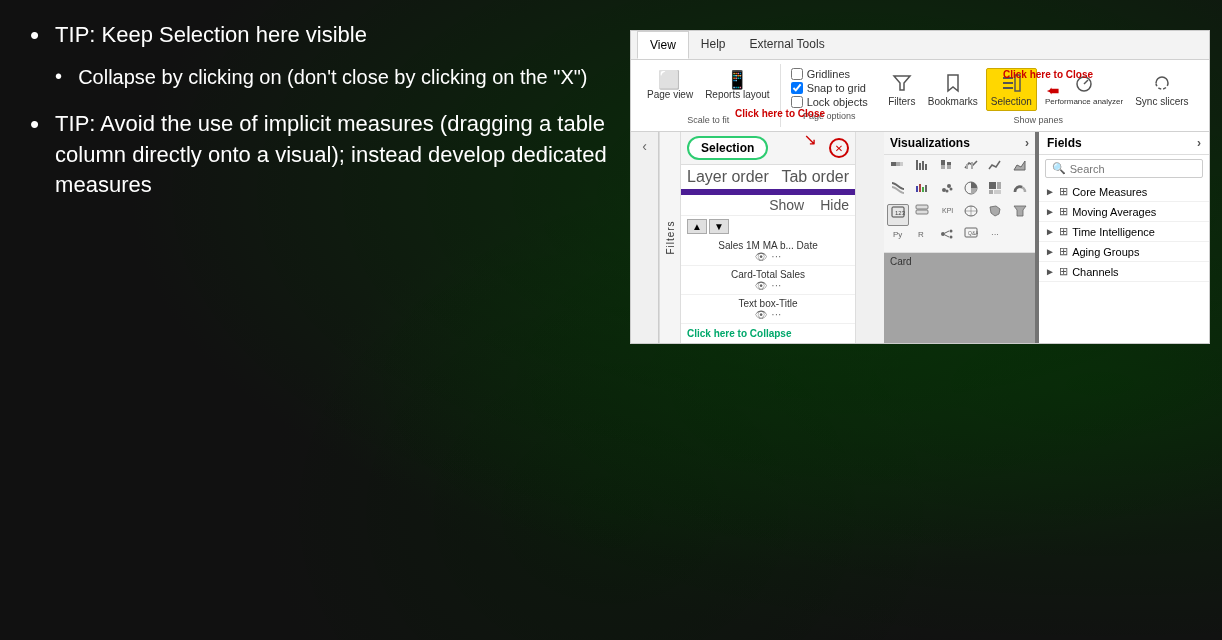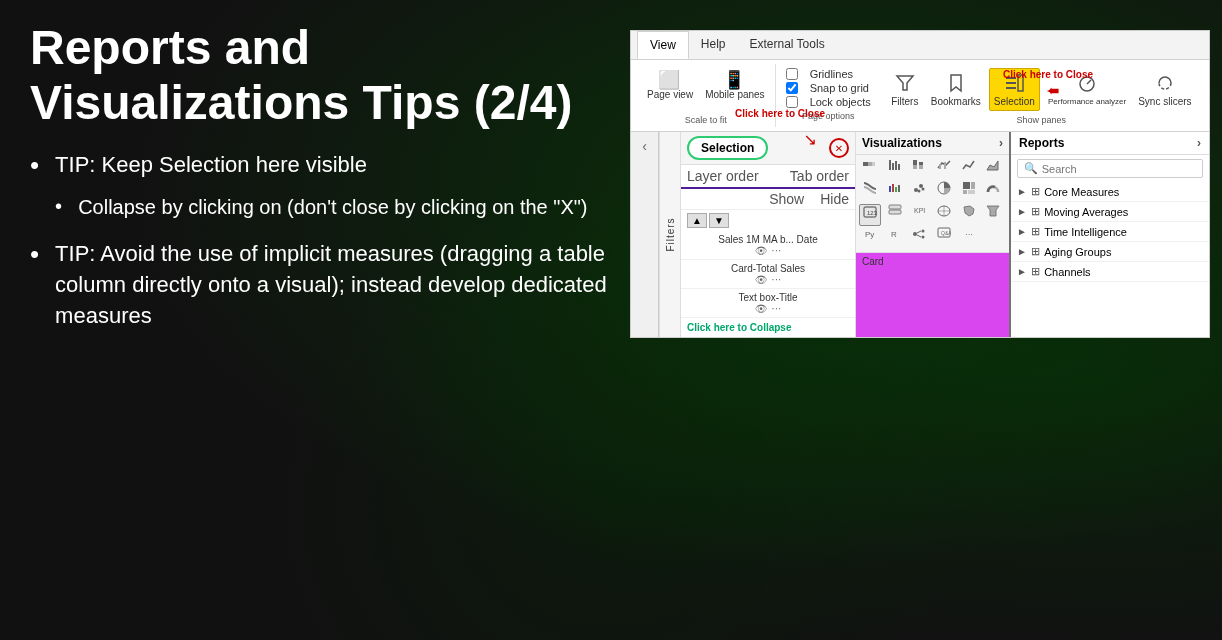--- a/index.html
+++ b/index.html
@@ -195,21 +195,21 @@
       padding: 4px 8px;
       font-size: 11px;
       color: #333;
       gap: 2px;
       justify-content: center;
     }
 
     .page-options-group label {
       display: flex;
       align-items: flex-start;
-      gap: 12px;
+      gap: 4px;
     }
 
     .page-options-group input[type=checkbox] {
       width: 12px;
       height: 12px;
     }
 
     
     .main-area {
       display: flex;
@@ -279,23 +279,23 @@
       justify-content: center;
       font-size: 10px;
       cursor: pointer;
       color: #cc0000;
     }
 
     .layer-tab-header {
       display: flex;
       justify-content: space-between;
       padding: 3px 6px;
-      font-size: 14px;
+      font-size: 16px;
       color: #555;
-      border-bottom: 2px solid #4c1d95;
+      border-bottom: 6px solid #4c1d95;
     }
 
     .show-hide-header {
       display: flex;
       justify-content: flex-end;
       gap: 16px;
       padding: 2px 6px;
       font-size: 14px;
       color: #555;
       border-bottom: 1px solid #eee;
@@ -340,22 +340,23 @@
       color: #00a86b;
       font-size: 10px;
       font-weight: 600;
       padding: 4px 6px;
       cursor: pointer;
     }
 
     
     .viz-pane {
       width: 155px;
-      background: #d946ef;
-      border-right: 2px solid #737373;
+      background: #a3a3a3;
+      border-right: 4px solid #737373;
+      margin-left: 28px;
     }
 
     .viz-pane-header {
       display: flex;
       align-items: center;
       justify-content: space-between;
       padding: 4px 6px;
       font-size: 12px;
       font-weight: 600;
       background: #f5f5f5;
@@ -465,21 +466,20 @@
     }
   </style>
 </head>
 <body>
 
 <div class="bg-bokeh"></div>
 
 <div class="content">
 
   <div class="left-panel">
-    <h1 class="slide-title">Reports and Visualizations Tips (2/4)</h1>
 
     <ul class="tips-list">
       <li>
         <span></span>
         <div>
           <span>TIP: Keep Selection here visible</span>
           <ul class="sub-list">
             <li>
               <span></span>
               <span>Collapse by clicking on (don't close by clicking on the "X")</span>
@@ -509,21 +509,21 @@
         <div class="ribbon-content">
 
           <div class="ribbon-group">
             <div class="ribbon-icons">
               <div class="ribbon-icon">
                 <span class="icon-symbol">⬜</span>
                 <span>Page view</span>
               </div>
               <div class="ribbon-icon">
                 <span class="icon-symbol">📱</span>
-                <span>Mobile panes</span>
+                <span>Reports layout</span>
               </div>
             </div>
             <div class="ribbon-group-label">Scale to fit</div>
           </div>
 
           <div class="page-options-group">
             <label>
               <input type="checkbox" style=""> 
                 <span>Gridlines</span>
             </label>
@@ -800,21 +800,21 @@
                     <text x="3" y="10" font-size="8" fill="#666">···</text>
                   </svg>
               </div>
             </div>
 
             <div style="padding: 3px 6px; font-size:10px; color:#333; border-top:1px solid #ddd;">Card</div>
           </div>
 
           <div class="fields-pane">
             <div class="fields-header">
-              <span>Reports</span>
+              <span>Fields</span>
               <span style="cursor:pointer; color:#555;">›</span>
             </div>
 
             <div class="fields-search">
               <span class="fields-search-icon">🔍</span>
               <input type="text" placeholder="Search" style="">
             </div>
 
             <div class="field-group">
               <span class="field-expand">►</span>

